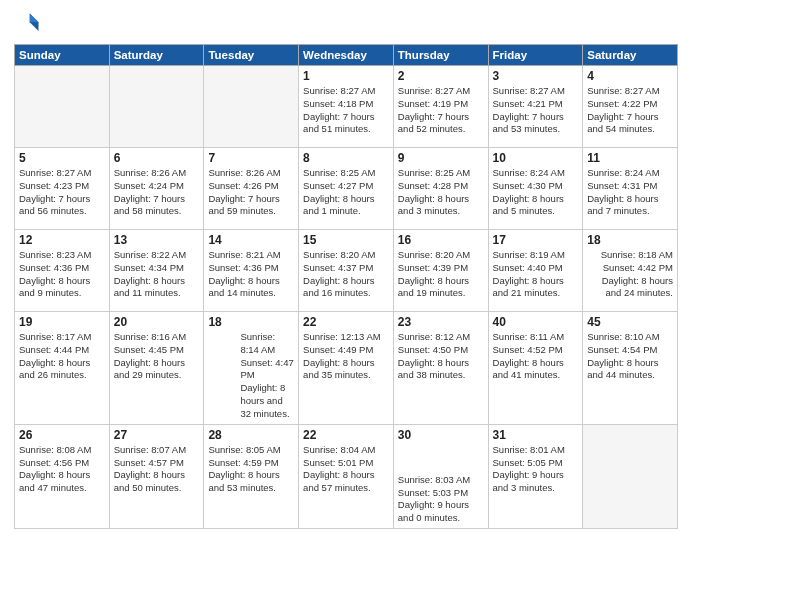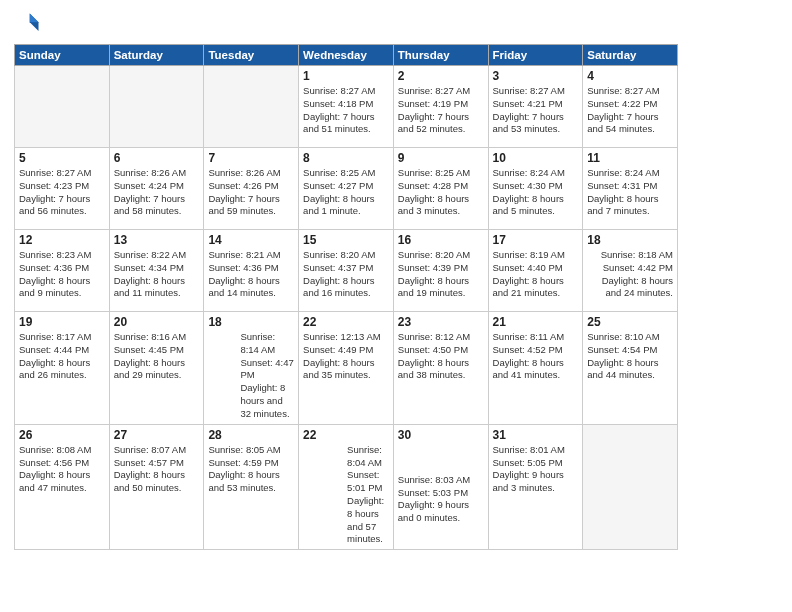--- a/index.html
+++ b/index.html
@@ -266,27 +266,27 @@
 Sunset: 4:49 PM
 Daylight: 8 hours and 35 minutes.</div>
           </td>
           <td>
             <div class="day-number">23</div>
             <div class="day-info" style="white-space: pre-line;">Sunrise: 8:12 AM
 Sunset: 4:50 PM
 Daylight: 8 hours and 38 minutes.</div>
           </td>
           <td>
-            <div class="day-number">21</div>
+            <div class="day-number">40</div>
             <div class="day-info" style="white-space: pre-line;">Sunrise: 8:11 AM
 Sunset: 4:52 PM
 Daylight: 8 hours and 41 minutes.</div>
           </td>
           <td>
-            <div class="day-number">25</div>
+            <div class="day-number">45</div>
             <div class="day-info" style="white-space: pre-line;">Sunrise: 8:10 AM
 Sunset: 4:54 PM
 Daylight: 8 hours and 44 minutes.</div>
           </td>
         </tr>
         <tr class="last-row">
           <td>
             <div class="day-number">26</div>
             <div class="day-info" style="white-space: pre-line;">Sunrise: 8:08 AM
 Sunset: 4:56 PM
@@ -299,21 +299,21 @@
 Daylight: 8 hours and 50 minutes.</div>
           </td>
           <td>
             <div class="day-number">28</div>
             <div class="day-info" style="white-space: pre-line;">Sunrise: 8:05 AM
 Sunset: 4:59 PM
 Daylight: 8 hours and 53 minutes.</div>
           </td>
           <td>
             <div class="day-number">22</div>
-            <div class="day-info" style="white-space: pre-line; margin-left: 44px;">Sunrise: 8:04 AM
+            <div class="day-info" style="white-space: pre-line;">Sunrise: 8:04 AM
 Sunset: 5:01 PM
 Daylight: 8 hours and 57 minutes.</div>
           </td>
           <td>
             <div class="day-number">30</div>
             <div class="day-info" style="white-space: pre-line; margin-top: 32px;">Sunrise: 8:03 AM
 Sunset: 5:03 PM
 Daylight: 9 hours and 0 minutes.</div>
           </td>
           <td>

